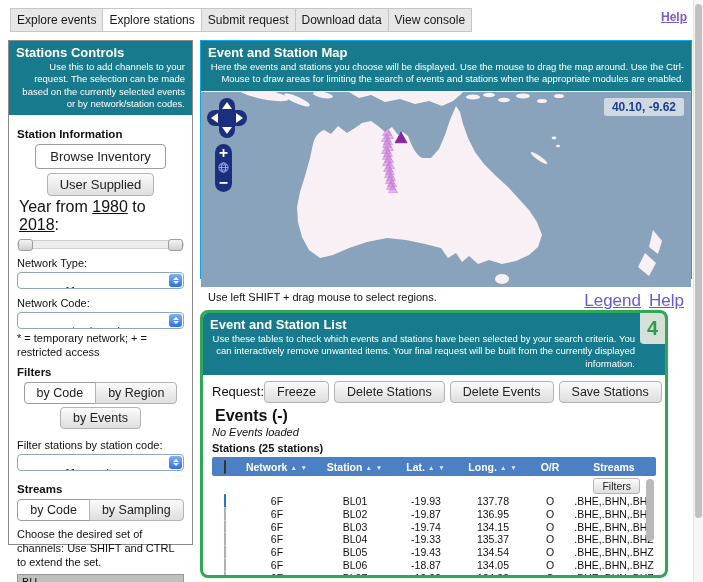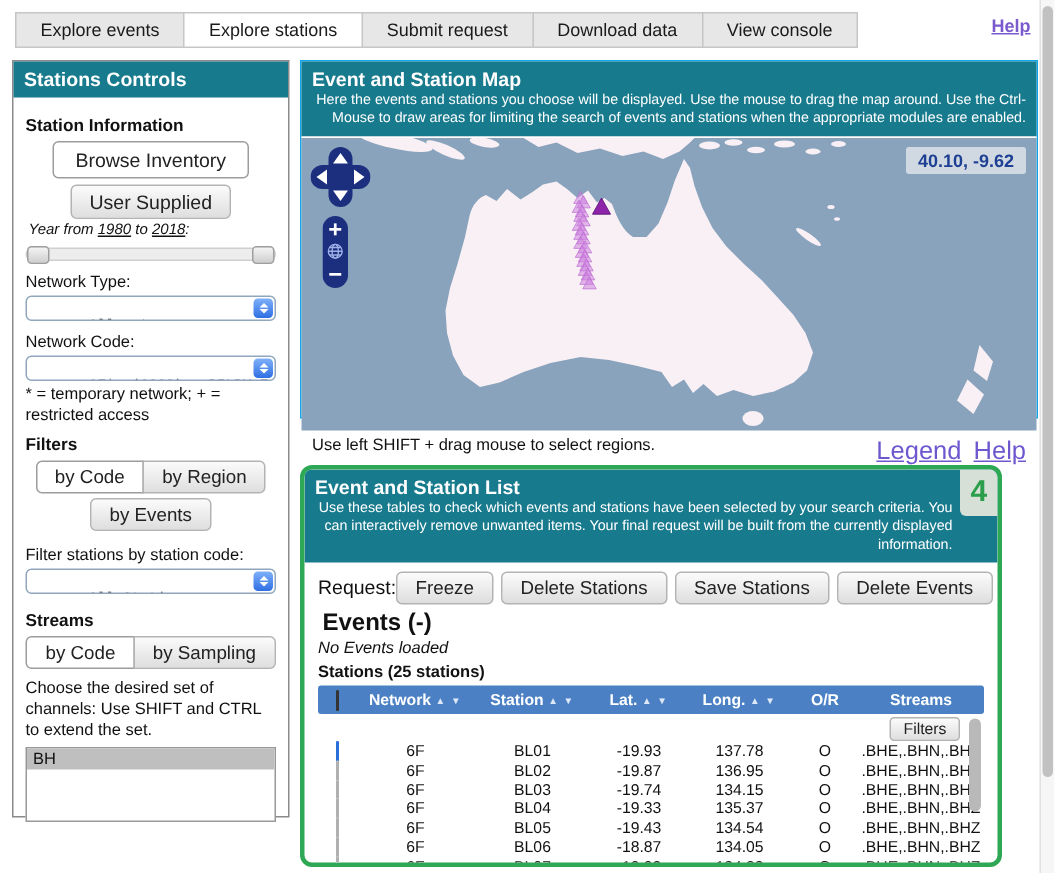--- a/index.html
+++ b/index.html
@@ -4,21 +4,21 @@
 <style>
   * { box-sizing: border-box; margin: 0; padding: 0; }
   html,body { width:703px; height:582px; }
   body {
     position:relative; background:#fff; overflow:hidden;
     font-family:"Liberation Sans", sans-serif; color:#111;
   }
   
   .tabbar { position:absolute; left:10px; top:8px; display:flex; }
   .tab {
-    font-size:12px; padding:4px 16px; background:#e7e7e7;
+    font-size:12px; padding:4px 6px; background:#e7e7e7;
     border:1px solid #c6c6c6; margin-right:-1px; color:#1a1a1a;
     white-space:nowrap; cursor:default;
   }
   .tab.active { background:#fff; z-index:2; }
   .help-top {
     position:absolute; right:16px; top:10px; font-size:12px; font-weight:bold;
     color:#7a5acd; text-decoration:underline; cursor:pointer;
   }
   
   .page-scrollbar {
@@ -61,21 +61,21 @@
   .stepper i.dn { border-top:3px solid #fff; }
   
   .sidebar {
     position:absolute; left:8px; top:40px; width:185px; height:505px;
     border:1px solid #8b8b8b; background:#fff;
   }
   .sb-body { padding:7px 8px; }
   .sb-h { font-size:11.5px; font-weight:bold; margin:6px 0 4px 0; }
   .sb-label { font-size:11px; margin:8px 0 3px 0; }
   .center { text-align:center; }
-  .year-line { font-size:10px; margin:2px 0 6px 2px;font-style:italic; }
+  .year-line { font-size:16px; margin:2px 0 6px 2px; }
   .year-link { text-decoration:underline; cursor:pointer; }
   .slider { position:relative; height:9px; background:#ededed; border:1px solid #cfcfcf; border-radius:5px; margin:4px 0 2px 0; }
   .slider .handle {
     position:absolute; top:-2px; width:15px; height:12px;
     background:linear-gradient(#f4f4f4,#cicfcf,#cfcfcf); background:linear-gradient(#f4f4f4,#cfcfcf);
     border:1px solid #9e9e9e; border-radius:3px; cursor:ew-resize;
   }
   .note { font-size:11px; line-height:1.25; margin:3px 0 2px 0; }
   .hint { font-size:11px; line-height:1.3; margin:6px 0 4px 0; }
   .listbox { border:1px solid #989898; background:#fff; height:50px; font-size:11px; overflow:hidden; }
@@ -149,20 +149,21 @@
   <div class="tab active">Explore stations</div>
   <div class="tab">Submit request</div>
   <div class="tab">Download data</div>
   <div class="tab">View console</div>
 </div>
 <a class="help-top">Help</a>
 
 <div class="sidebar">
   <div class="panel-header">
     <div class="panel-title">Stations Controls</div>
+    <div class="panel-desc">Use this to add channels to your request. The selection can be made based on the currently selected events or by network/station codes.</div>
   </div>
   <div class="sb-body">
     <div class="sb-h">Station Information</div>
     <div class="center" style="margin-bottom:4px;">
       <span class="btn active" style="font-size:13px; padding:4px 14px;">Browse Inventory</span>
     </div>
     <div class="center">
       <span class="btn" style="font-size:13px; padding:3px 12px;">User Supplied</span>
     </div>
 
@@ -317,22 +318,22 @@
   <div class="panel-header">
     <div class="panel-title">Event and Station List</div>
     <div class="panel-desc">Use these tables to check which events and stations have been selected by your search criteria. You can interactively remove unwanted items. Your final request will be built from the currently displayed information.</div>
   </div>
   <div class="lp-body">
     <div class="request-row">
       <span class="request-label">Request:</span>
       <span class="request-actions">
         <span class="btn">Freeze</span>
         <span class="btn">Delete Stations</span>
+        <span class="btn">Delete Events</span>
         <span class="btn">Save Stations</span>
-        <span class="btn">Delete Events</span>
       </span>
     </div>
     <div class="events-label">Events (-)</div>
     <div class="events-empty">No Events loaded</div>
     <div class="stations-label">Stations (25 stations)</div>
 
     <div class="sttable">
       <div class="thead">
         <span class="cell c-cb"><span class="cb dark"></span></span>
         <span class="cell c-net"><span>Network</span><span class="sort-icons">▲ ▼</span></span>

